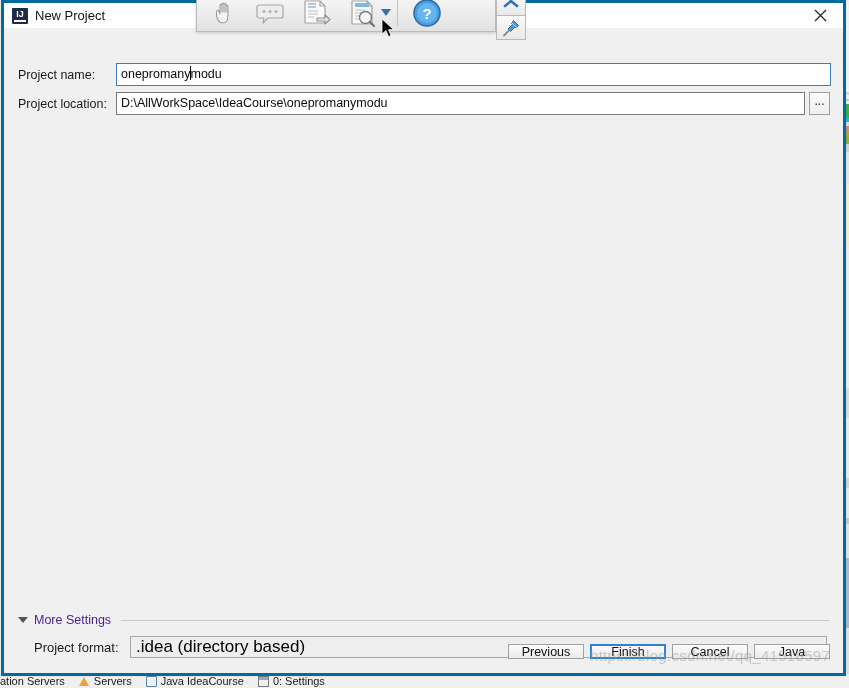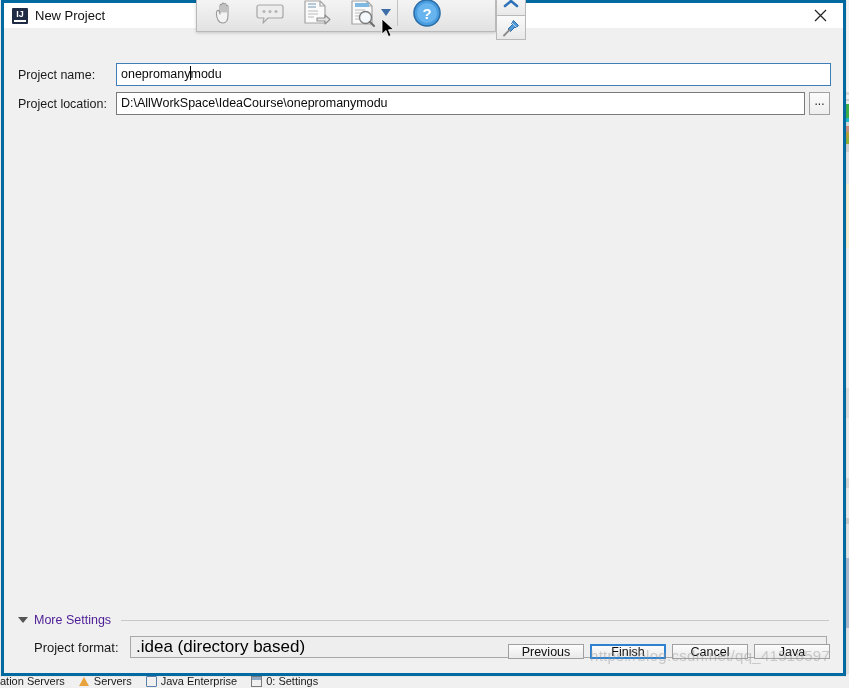--- a/index.html
+++ b/index.html
@@ -389,21 +389,21 @@
   <div class="statusbar">
     <div class="sb-item">
       <span>ation Servers</span>
     </div>
     <div class="sb-item">
       <span class="sb-ico ico-warn"></span>
       <span>Servers</span>
     </div>
     <div class="sb-item">
       <span class="sb-ico ico-ee"></span>
-      <span>Java Enterprise</span>
+      <span>Java IdeaCourse</span>
     </div>
     <div class="sb-item">
       <span class="sb-ico ico-msg"></span>
       <span>0: Settings</span>
     </div>
   </div>
 
   <div class="dialog">
 
     <div class="titlebar">

